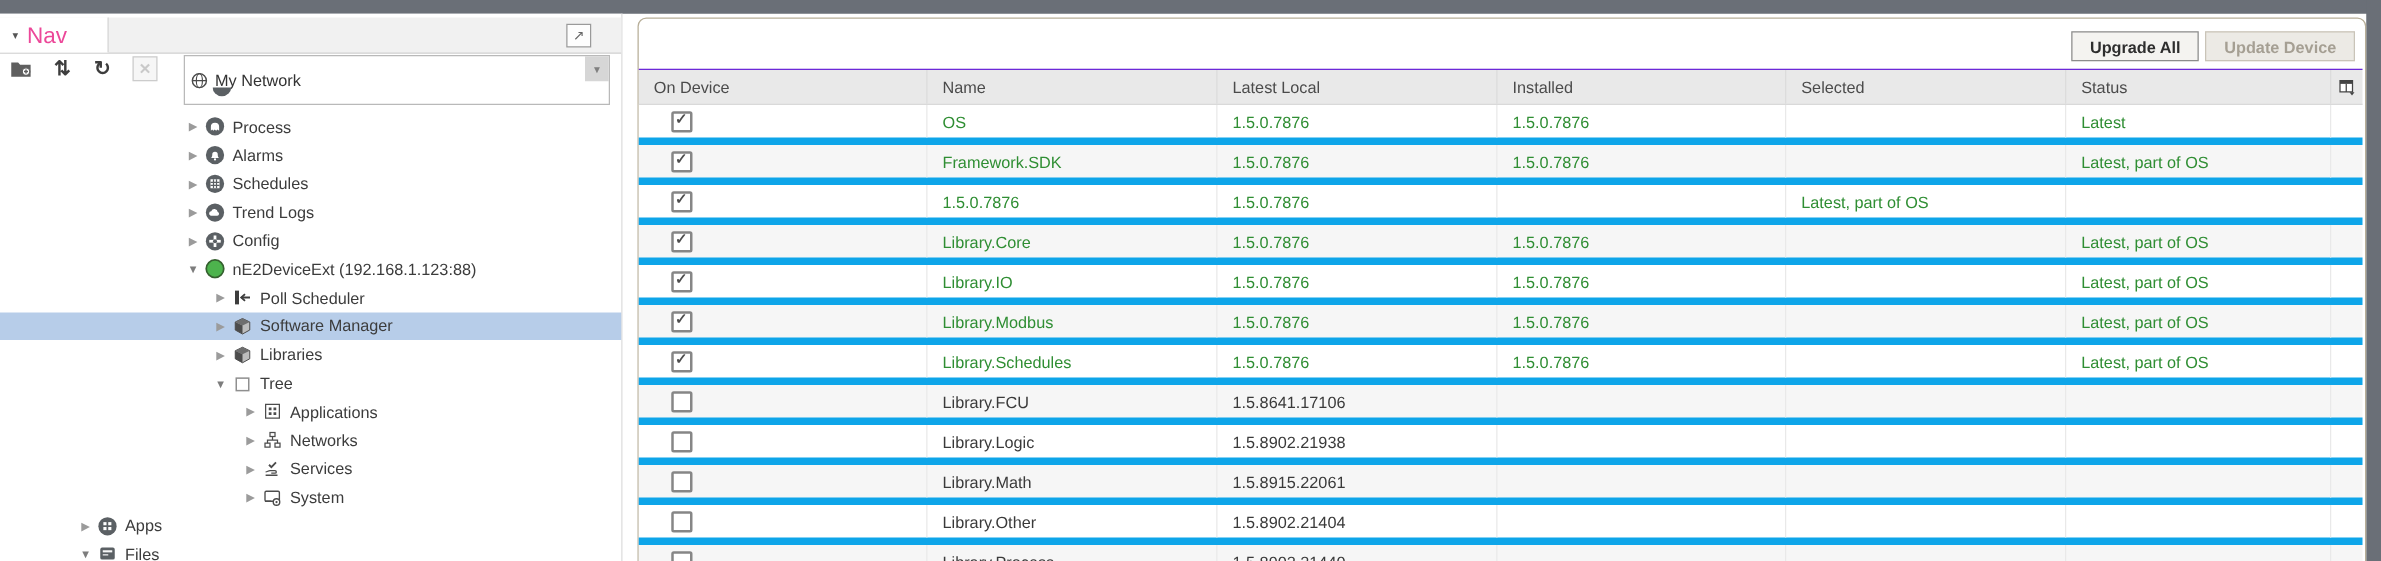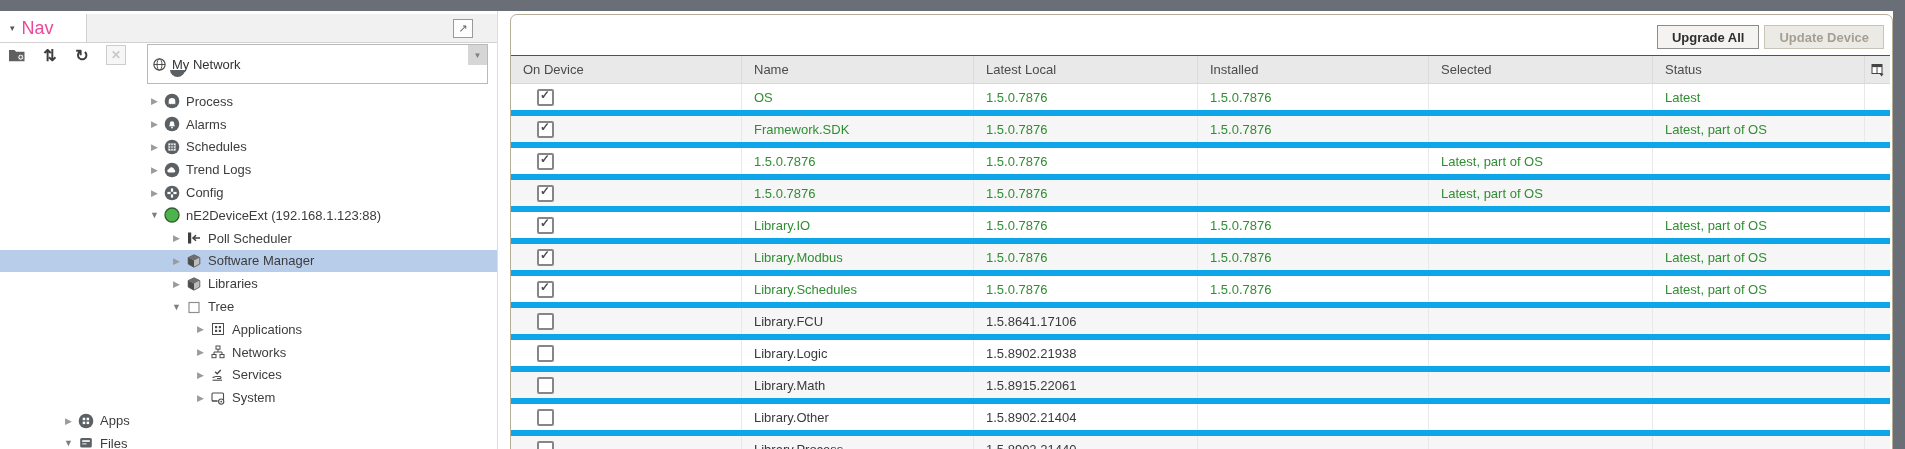--- a/index.html
+++ b/index.html
@@ -343,20 +343,21 @@
           <div class="td">1.5.0.7876</div>
           <div class="td">1.5.0.7876</div>
           <div class="td"></div>
           <div class="td">Latest, part of OS</div>
           <div class="td"></div>
         </div>
         <div class="grid-row tr alt green">
           <div class="td cb-cell">
             <div class="cbx checked"></div>
           </div>
+          <div class="td">Library.Core</div>
           <div class="td">1.5.0.7876</div>
           <div class="td">1.5.0.7876</div>
           <div class="td"></div>
           <div class="td">Latest, part of OS</div>
           <div class="td"></div>
         </div>
         <div class="grid-row tr green">
           <div class="td cb-cell">
             <div class="cbx checked"></div>
           </div>

